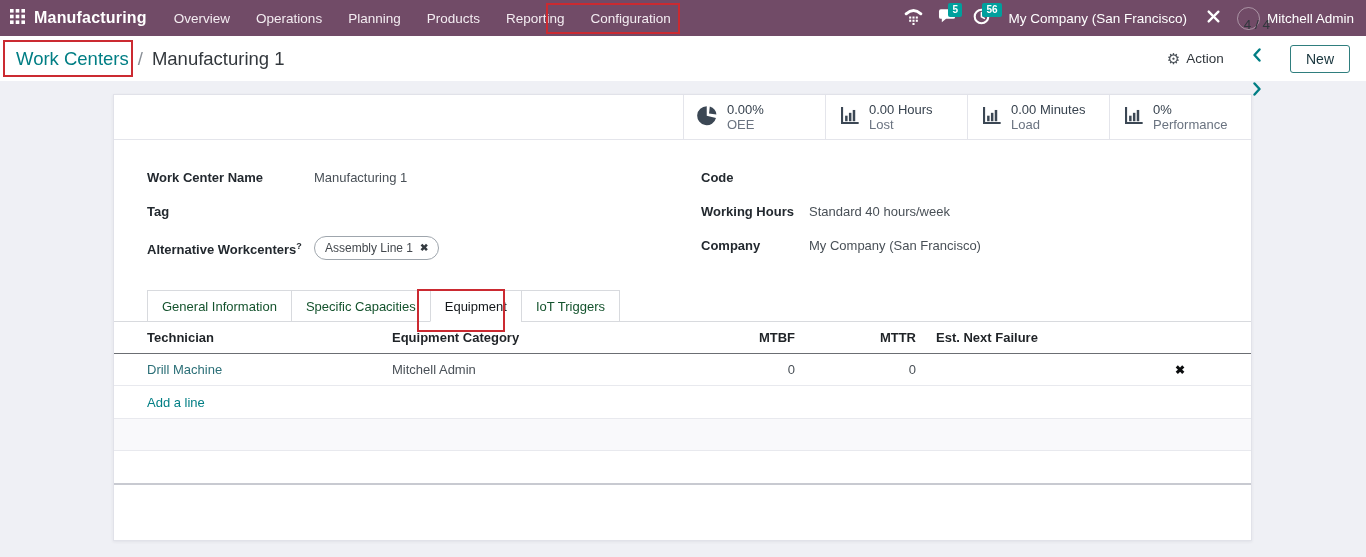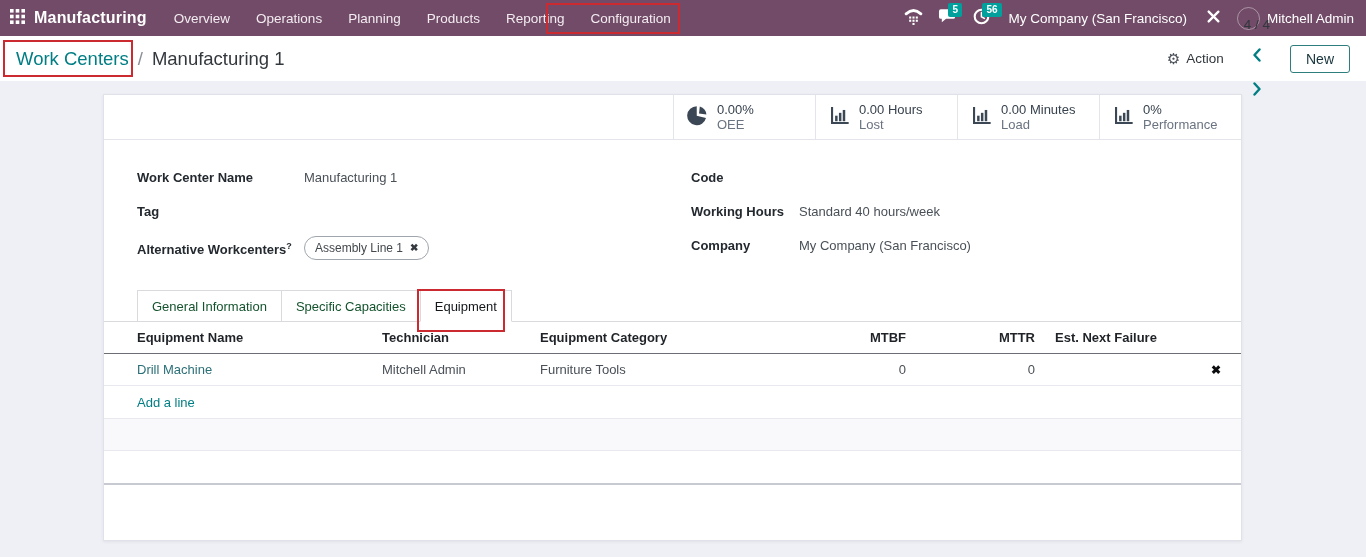--- a/index.html
+++ b/index.html
@@ -33,21 +33,21 @@
   .cp-right{margin-left:auto;display:flex;align-items:center;gap:20px;}
   .action-btn{display:flex;align-items:center;gap:6px;font-size:13.5px;color:#31373d;cursor:pointer;}
   .gear-glyph{font-size:15px;line-height:1;color:#495057;}
   .pager{font-size:13.5px;color:#31373d;cursor:pointer;}
   .pager-nav{display:flex;align-items:center;gap:16px;flex-direction:column;}
   .chev{cursor:pointer;display:flex;align-items:center;}
   .new-btn{background:#fff;border:1px solid #2f7e7e;color:#17343c;font-size:14px;
            padding:5px 15px;border-radius:3px;cursor:pointer;font-family:inherit;}
 
   
-  .sheet{position:absolute;left:103px;top:94px;width:1139px;height:447px;background:#fff;
+  .sheet{position:absolute;left:113px;top:94px;width:1139px;height:447px;background:#fff;
          border:1px solid #e1e2e9;box-shadow:0 1px 3px rgba(40,40,60,.07);box-sizing:border-box;}
   .stat-row{height:44px;border-bottom:1px solid #e4e5eb;position:relative;}
   .stat-group{position:absolute;right:0;top:0;height:44px;display:flex;}
   .stat-btn{width:142px;border-left:1px solid #e4e5eb;display:flex;align-items:center;
             gap:9px;padding-left:13px;box-sizing:border-box;cursor:pointer;background:#fff;}
   .stat-text{display:flex;flex-direction:column;line-height:15px;}
   .stat-value{font-size:13px;color:#37424e;font-weight:500;}
   .stat-label{font-size:13px;color:#6a7380;}
 
   
@@ -295,36 +295,35 @@
           <span class="flabel flabel-r">Company</span>
           <span class="fvalue">My Company (San Francisco)</span>
         </div>
       </div>
     </div>
 
     <div class="tab-strip">
       <div class="tab">General Information</div>
       <div class="tab">Specific Capacities</div>
       <div class="tab active">Equipment</div>
+      <div class="tab">IoT Triggers</div>
     </div>
 
     <div class="olist">
       <div class="lrow lhead">
-        <span>Equipment Name</span>
         <span>Technician</span>
         <span>Equipment Category</span>
         <span class="cell-num">MTBF</span>
         <span class="cell-num">MTTR</span>
         <span class="cell-enf">Est. Next Failure</span>
         <span></span>
       </div>
       <div class="lrow ldata">
         <span class="cell-link">Drill Machine</span>
         <span>Mitchell Admin</span>
-        <span>Furniture Tools</span>
         <span class="cell-num">0</span>
         <span class="cell-num">0</span>
         <span class="cell-enf"></span>
         <span class="del-x">✖</span>
       </div>
       <div class="add-line">
         <span>Add a line</span>
       </div>
       <div class="empty-row striped"></div>
       <div class="empty-row last"></div>

